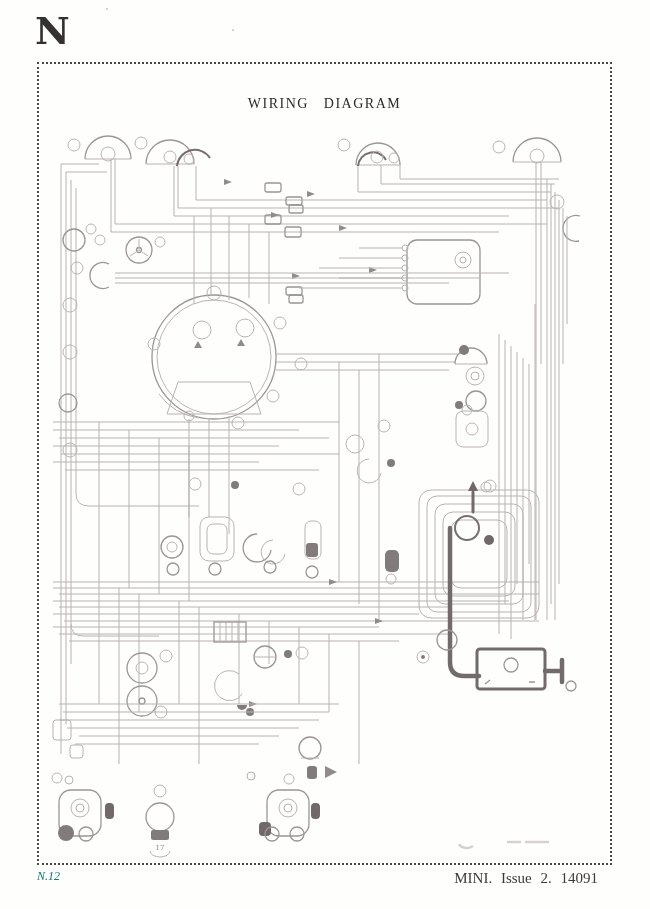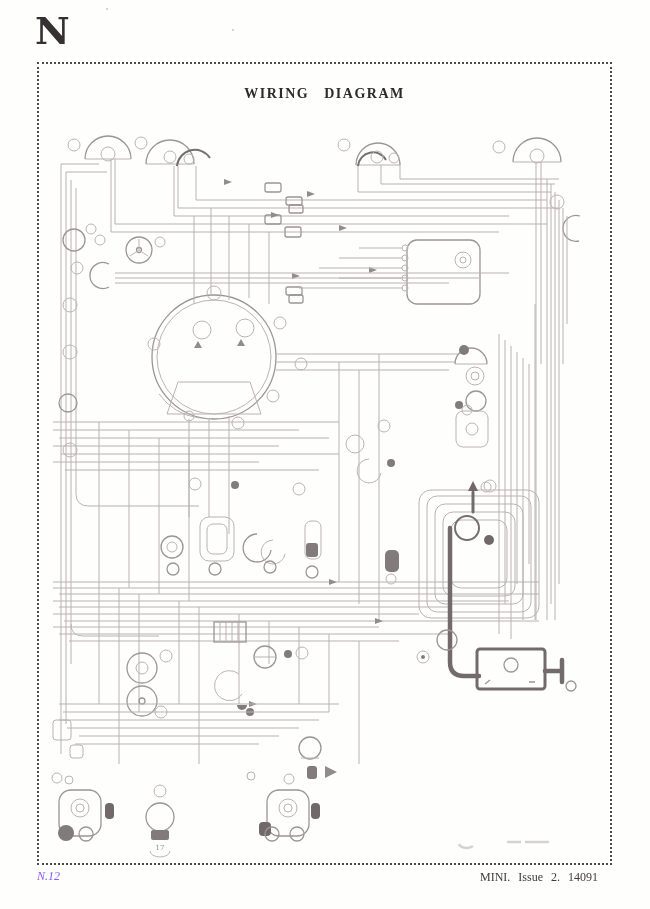--- a/index.html
+++ b/index.html
@@ -14,31 +14,31 @@
     position:absolute;left:35px;top:12px;
     font-family:"DejaVu Serif",serif;font-weight:bold;
     font-size:38px;line-height:1;color:#353132;
   }
   .frame{
     position:absolute;left:37px;top:62px;width:571px;height:799px;
     border:2px dotted #4c4847;background:transparent;
   }
   .title-block{position:absolute;left:0;right:0;top:18px;text-align:center;color:#2e2a2b;}
   .fig-title{
-    margin:4px;font-size:14px;font-weight:bold;letter-spacing:1.5px;word-spacing:10px;
+    margin:14px;font-size:14px;font-weight:normal;letter-spacing:1.5px;word-spacing:10px;
   }
   .fig-subtitle{
     margin:6px 0 0 0;font-size:13.5px;font-weight:bold;letter-spacing:.2px;word-spacing:3px;
   }
   svg.diagram{position:absolute;left:0;top:0;width:571px;height:799px;filter:blur(.6px);opacity:.95;}
   .footer-left{
-    position:absolute;left:37px;top:869px;font-style:italic;font-size:12px;color:#8b5cf6;
+    position:absolute;left:37px;top:869px;font-style:italic;font-size:12px;color:#0f766e;
   }
   .footer-right{
-    position:absolute;right:52px;top:870px;font-size:12px;color:#3f3b3c;word-spacing:5px;
+    position:absolute;right:52px;top:870px;font-size:15px;color:#3f3b3c;word-spacing:5px;
   }
   .speck{position:absolute;background:#c9c5c3;border-radius:50%;}
   
   .lt{stroke:#b6aeb0;fill:none;stroke-width:1;}
   .md{stroke:#978f91;fill:none;stroke-width:1.3;}
   .dk{stroke:#6f6769;fill:none;stroke-width:2;}
   .blob{fill:#7c7476;stroke:none;}
   .blob-d{fill:#696163;stroke:none;}
   .arrow{fill:#8d8587;stroke:none;}
   .thick{stroke:#6b6365;fill:none;stroke-width:4.5;stroke-linecap:round;}

